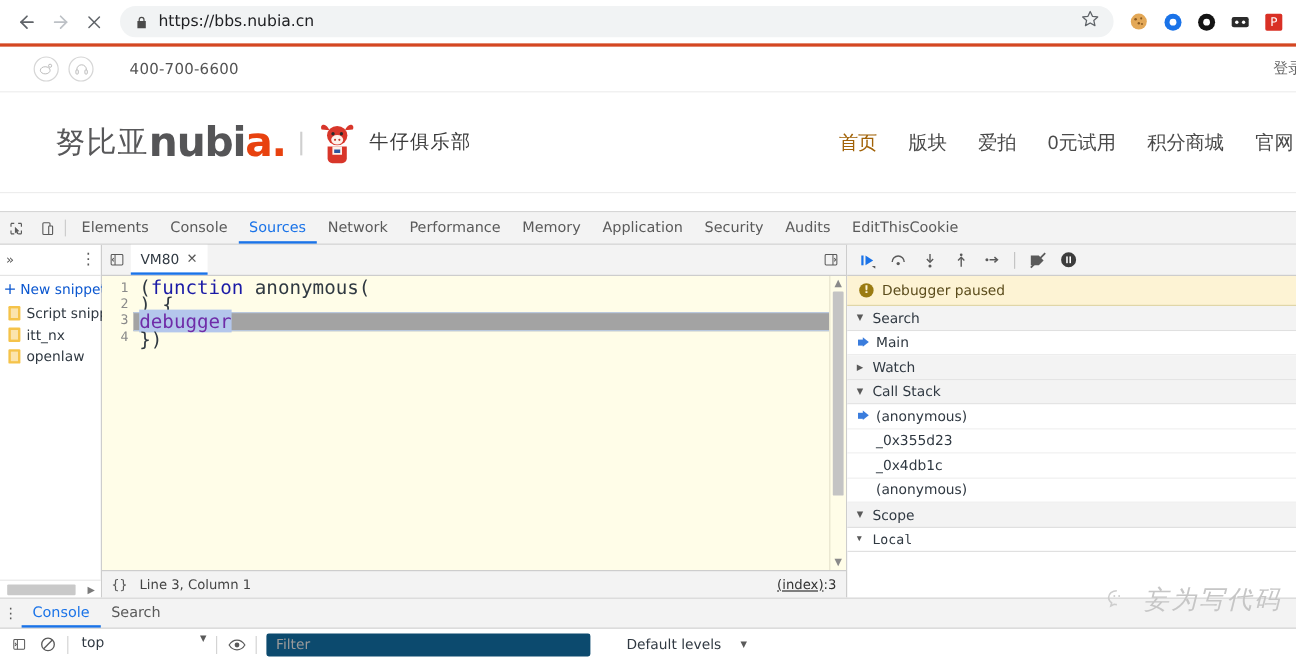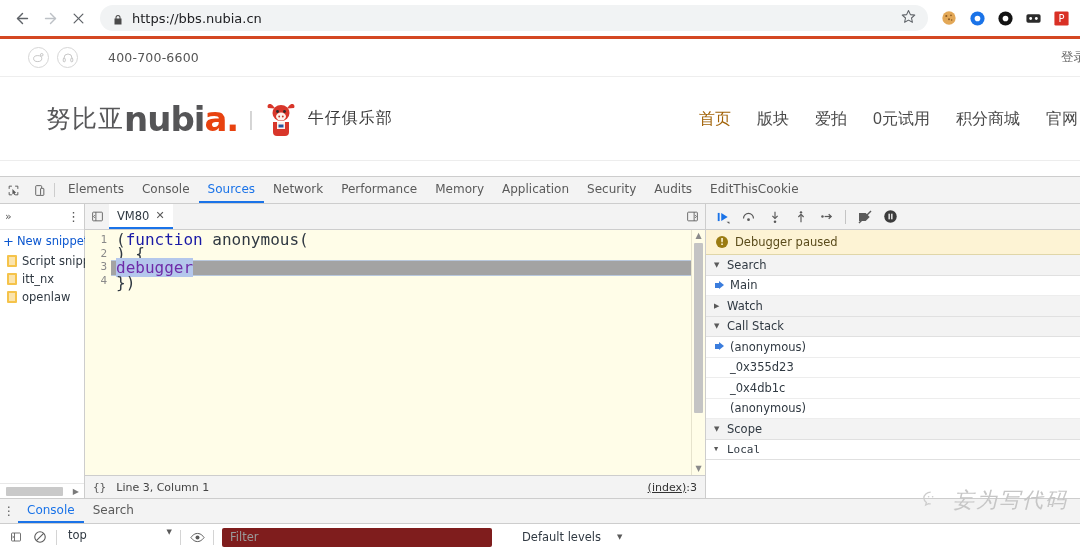--- a/index.html
+++ b/index.html
@@ -275,21 +275,21 @@
     justify-content: center; color: #5a5a5a; flex: 0 0 auto;
   }
   .ctb-sep { width: 1px; height: 15px; background: #d4d4d4; margin: 0 4px; flex: 0 0 auto; }
   #context-select {
     width: 115px; height: 19px; display: flex; align-items: flex-start;
     justify-content: space-between; padding: 0 4px 0 7px;
     font-size: 11.5px; color: #303942; flex: 0 0 auto;
   }
   #context-select .caret { font-size: 7px; color: #5a5a5a; }
   #filter-input {
-    flex: 0 0 auto; width: 270px; height: 19px; background: #7f1d1d;
+    flex: 0 0 auto; width: 270px; height: 19px; background: #0c4a6e;
     border-radius: 2px; display: flex; align-items: center;
     padding: 0 8px; font-size: 11.5px; color: #9a9a9a; margin-left: 4px; text-align: center;
   }
   #levels-select {
     margin-left: 30px; font-size: 11.5px; color: #303942;
     display: flex; align-items: center; gap: 16px; flex: 0 0 auto;
   }
   #levels-select .caret { font-size: 7px; color: #5a5a5a; }
 
   

